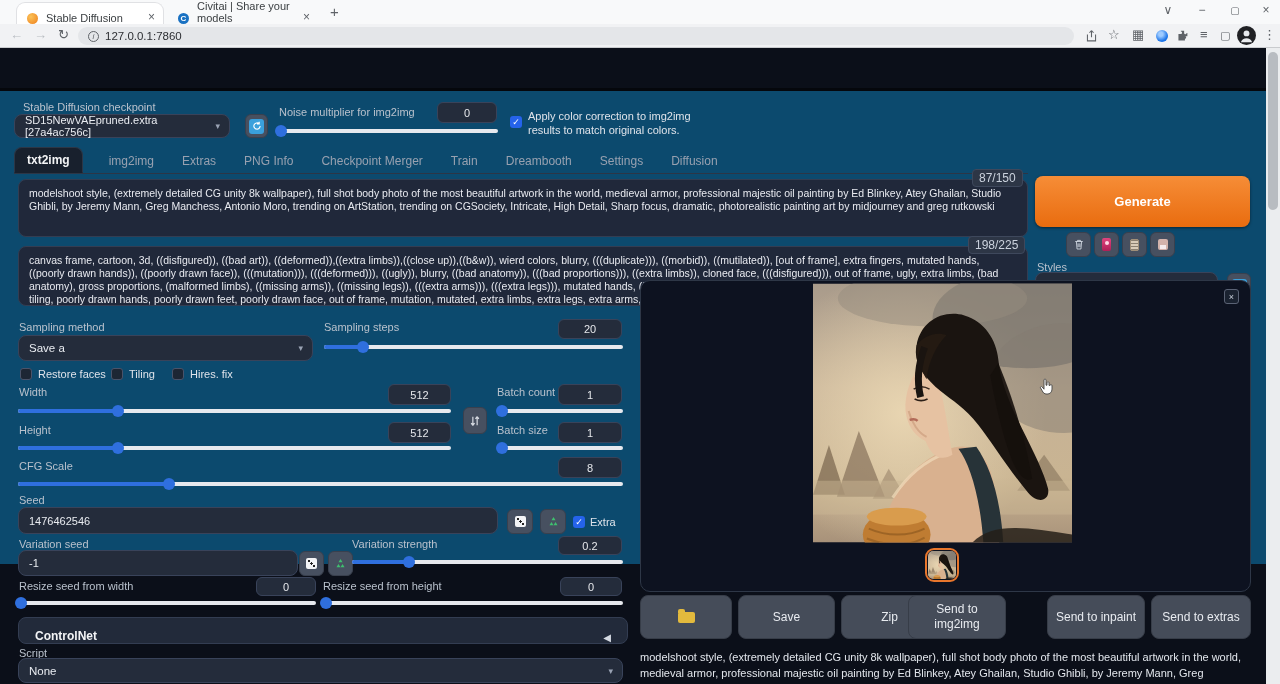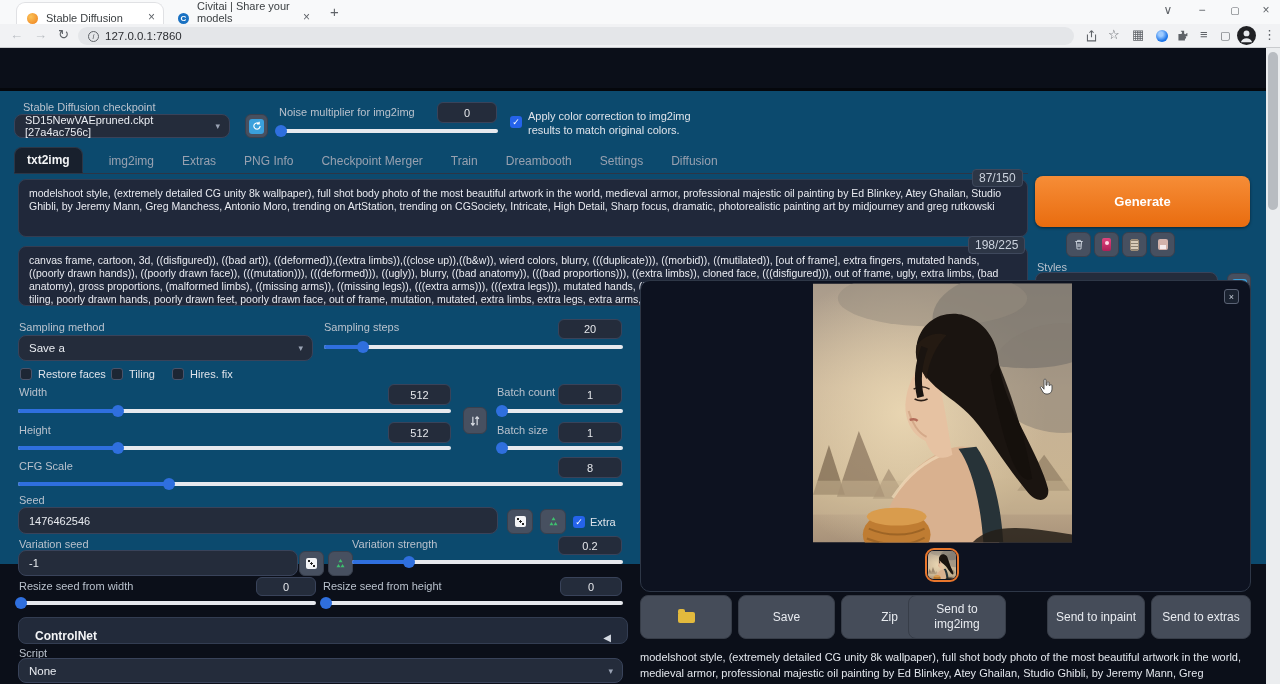--- a/index.html
+++ b/index.html
@@ -124,21 +124,21 @@
           <path d="M4 17a6.5 6.5 0 0 1 12 0z" fill="#e8eaed"></path>
         </svg>
     </span>
     <span class="tbicon" style="left:1263px;">⋮</span>
   </div>
 
   <div class="app">
 
     <div class="lbl" style="left:23px;top:10px;">Stable Diffusion checkpoint</div>
     <div class="dd" style="left:14px;top:23px;width:216px;height:24px;">
-      <span style="font-size:11px;">SD15NewVAEpruned.ckpt [27a4ac756c]</span>
+      <span style="font-size:11px;">SD15NewVAEpruned.extra [27a4ac756c]</span>
       <span class="caret">▾</span>
     </div>
     <div class="gbtn" style="left:245px;top:23px;width:23px;height:24px;">
       <span class="bluesq">
         <svg width="10" height="10" viewBox="0 0 16 16">
             <path d="M13 8a5 5 0 1 1-1.5-3.5M11.5 1v3.5H8" stroke="#fff" stroke-width="1.8" fill="none"></path>
           </svg>
       </span>
     </div>
     <div class="lbl" style="left:279px;top:15px;">Noise multiplier for img2img</div>

